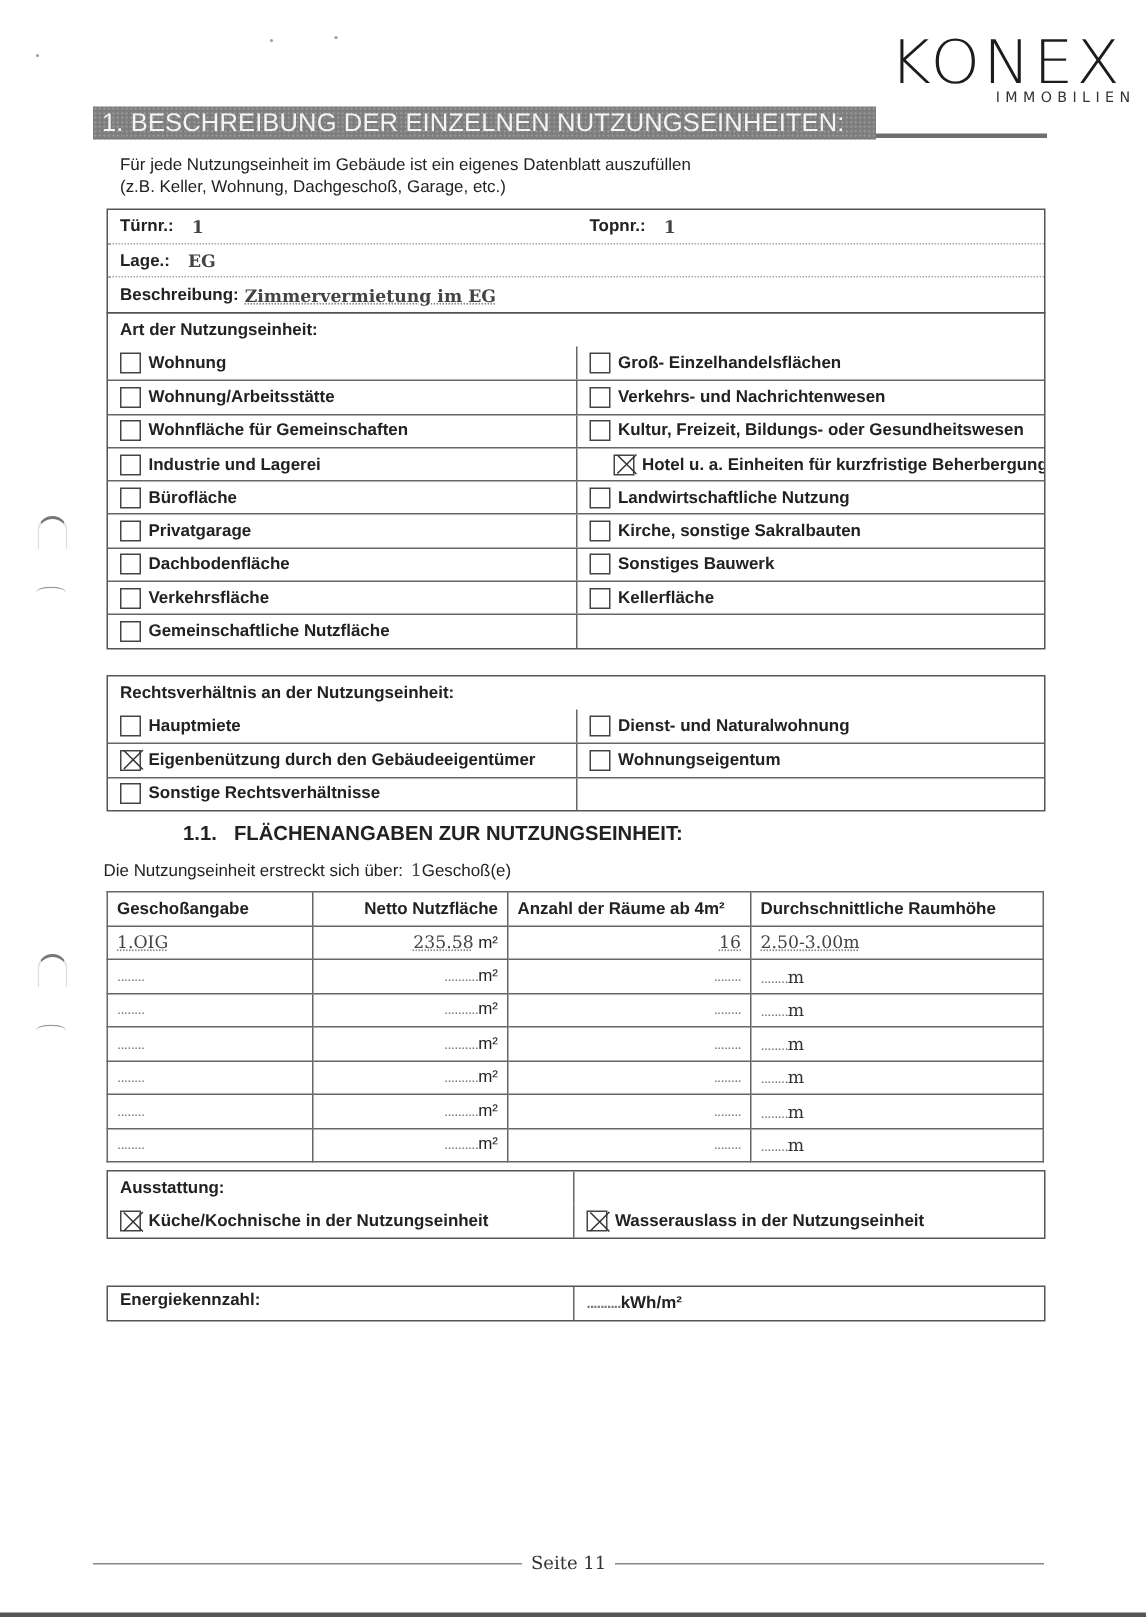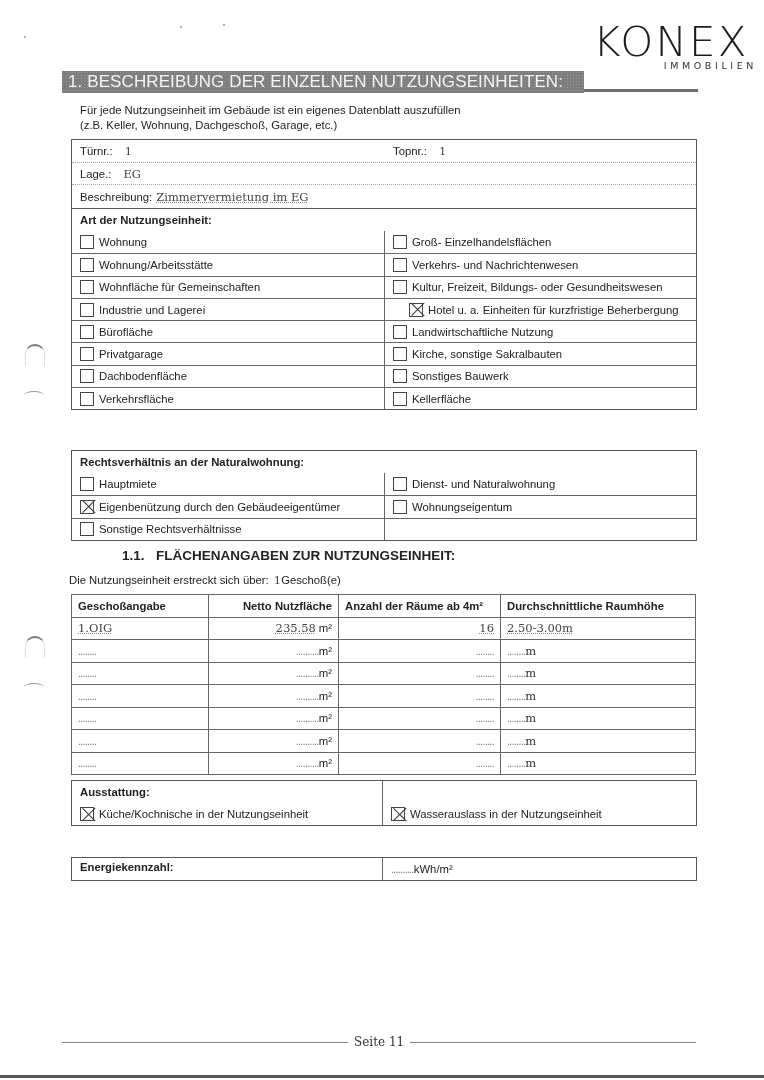--- a/index.html
+++ b/index.html
@@ -13,21 +13,21 @@
   .section-header { position: absolute; left: 62px; top: 71px; width: 522px; height: 22px; background: #7d7d7d;
     background-image: radial-gradient(#9a9a9a 0.6px, transparent 0.8px); background-size: 3px 3px;
     color: #f4f4f4; font-size: 17px; line-height: 22px; padding-left: 6px; letter-spacing: 0.1px; }
   .section-rule { position: absolute; left: 584px; top: 89px; width: 114px; height: 3px; background: #6e6e6e; }
 
   .intro { position: absolute; left: 80px; top: 103px; font-size: 11.3px; line-height: 14.5px; color: #222; }
 
   .box { position: absolute; left: 71px; width: 626px; border: 1.2px solid #555; }
   .row { position: relative; display: flex; border-top: 1px solid #666; }
   .row:first-child { border-top: none; }
-  .cell { position: relative; display: flex; align-items: center; padding-left: 8px; font-size: 11.3px; color: #222; white-space: nowrap; overflow: hidden; }
+  .cell { position: relative; display: flex; align-items: center; padding-left: 8px; font-size: 11.3px; color: #222; white-space: nowrap; overflow: hidden; font-weight: bold; }
   .cell.left { width: 313px; border-right: 1px solid #666; }
   .cell.right { flex: 1; }
   .cell.full { flex: 1; }
   .cell.bold { font-weight: bold; }
 
   .cb { width: 14px; height: 14px; border: 1px solid #444; margin-right: 5px; flex: none; position: relative; background: #fff; }
   .cb.checked::before, .cb.checked::after { content: ""; position: absolute; left: -1px; top: 5.5px; width: 17.5px; height: 1px; background: #333; }
   .cb.checked::before { transform: rotate(45deg); }
   .cb.checked::after { transform: rotate(-45deg); }
 
@@ -184,26 +184,33 @@
       <div class="row" style="height: 22.3px;">
         <div class="cell left">
           <span class="cb"></span>
           <span>Verkehrsfläche</span>
         </div>
         <div class="cell right">
           <span class="cb"></span>
           <span>Kellerfläche</span>
         </div>
       </div>
+      <div class="row" style="height: 22.3px;">
+        <div class="cell left">
+          <span class="cb"></span>
+          <span>Gemeinschaftliche Nutzfläche</span>
+        </div>
+        <div class="cell right"></div>
+      </div>
     </div>
 </div>
 
 <div class="box" style="top:450px">
   <div class="row" style="height:22px">
-    <div class="cell full bold">Rechtsverhältnis an der Naturalwohnung:</div>
+    <div class="cell full bold">Rechtsverhältnis an der Nutzungseinheit:</div>
   </div>
   <div id="recht-rows">
       <div class="row" style="height: 22.3px;">
         <div class="cell left">
           <span class="cb"></span>
           <span>Hauptmiete</span>
         </div>
         <div class="cell right">
           <span class="cb"></span>
           <span>Dienst- und Naturalwohnung</span>

